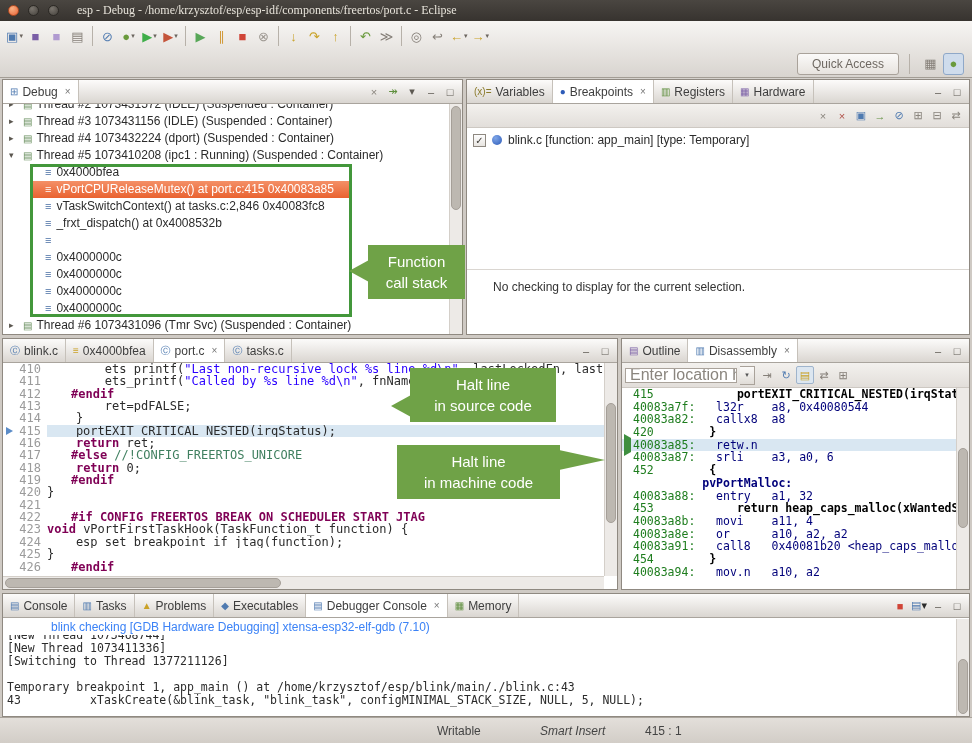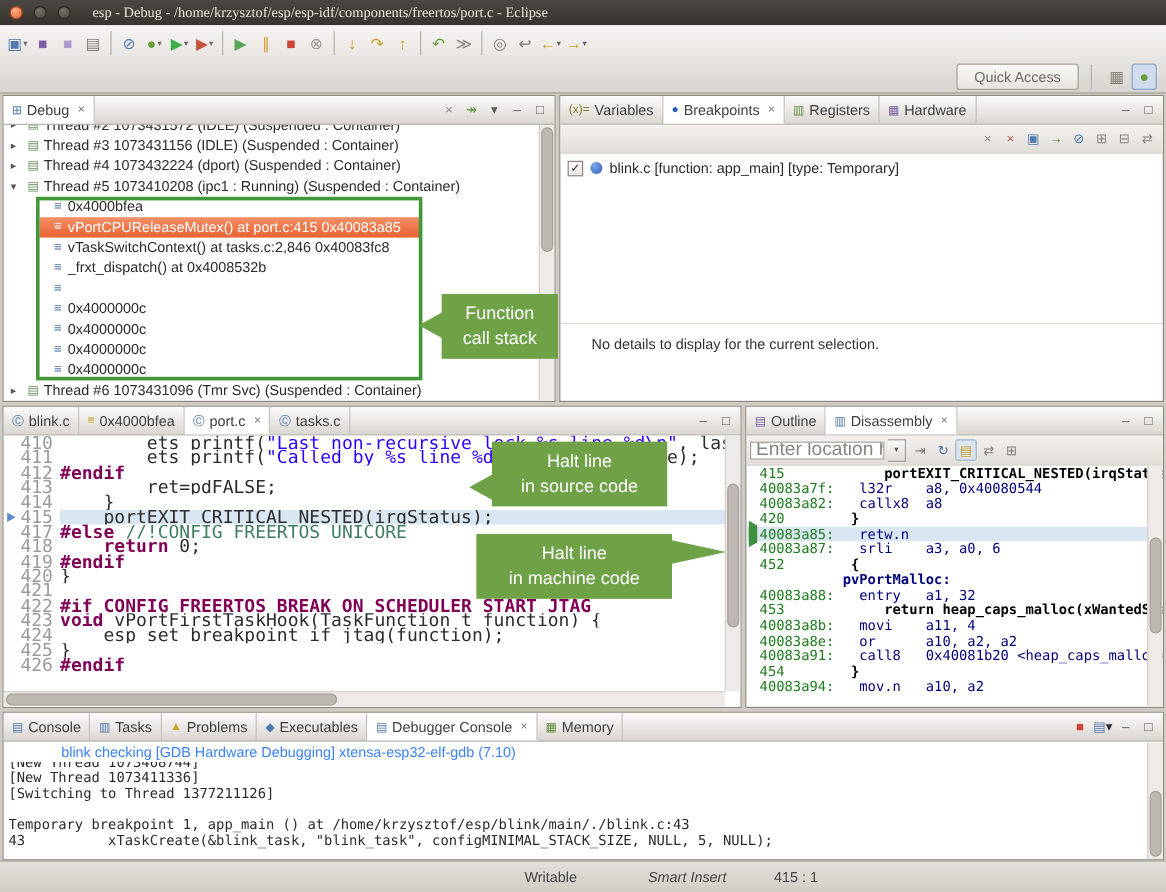--- a/index.html
+++ b/index.html
@@ -71,30 +71,30 @@
   .vthumb { position:absolute; left:1px; right:1px; background:#bdb8b1; border:1px solid #a59f98; border-radius:6px; }
   
   .bp-list { height:142px; border-bottom:1px solid #dad6d1; padding-top:3px; }
   .bp-row { height:18px; display:flex; align-items:center; gap:6px; padding-left:6px; }
   .checkbox { width:13px; height:13px; border:1px solid #8e8880; background:linear-gradient(#fdfdfd,#e8e5e1);
     display:flex; align-items:center; justify-content:center; font-size:10px; color:#3d3a35; }
   .bp-dot { width:10px; height:10px; border-radius:50%; background:radial-gradient(circle at 35% 30%, #7fa6e8, #2d5bb8); }
   .bp-details { flex:1; padding:10px 0 0 26px; color:#333; }
   
   .editor-body { flex:1; position:relative; overflow:hidden; background:#fff;
-    font-family:"DejaVu Sans Mono",monospace; font-size:15px; }
+    font-family:"DejaVu Sans Mono",monospace; font-size:12px; }
   .cline { display:flex; height:12.35px; line-height:12.35px; }
   .cl-annot { flex:0 0 14px; position:relative; }
   .ip-arrow { position:absolute; top:2px; left:3px; width:0; height:0;
     border-left:7px solid #5b8cc8; border-top:4px solid transparent; border-bottom:4px solid transparent; }
   .cl-num { flex:0 0 30px; text-align:right; color:#9b9b9b; padding-right:6px; }
   .cl-code { flex:1; white-space:pre; overflow:hidden; }
   .cline.hl .cl-code { background:var(--halt); }
   .c-str { color:#2a00ff; }
-  .c-pp  { color:#7f0055; font-weight:bold; }
+  .c-pp  { color:#7f0055; font-weight:bold;margin-left:24px; }
   .c-kw  { color:#7f0055; font-weight:bold; }
   .c-com { color:#3f7f5f; }
   .hscroll { position:absolute; left:0; right:13px; bottom:0; height:13px; background:#edeae7; border-top:1px solid #d4cfc9; }
   .hthumb { position:absolute; top:1px; bottom:1px; left:2px; width:46%; background:#bdb8b1; border:1px solid #a59f98; border-radius:6px; }
   
   .loc-bar { height:25px; flex:0 0 25px; display:flex; align-items:center; gap:3px; padding:2px 3px;
     background:linear-gradient(#f3f1ee,#e2deda); border-bottom:1px solid #cdc8c2; }
   .loc-input { flex:0 0 112px; height:15px; border:1px solid #a9a29a; background:#fff; color:#8a857e;
     font-size:16px; display:flex; align-items:center; padding:0 4px; white-space:nowrap; overflow:hidden; }
   .loc-dd { width:15px; height:19px; border:1px solid #a9a29a; border-left:none;
@@ -391,21 +391,21 @@
             <span class="glyph" style="color: rgb(138, 133, 126);">⇄</span>
           </span>
         </div>
       <div class="bp-list">
         <div class="bp-row">
           <span class="checkbox">✓</span>
           <span class="bp-dot"></span>
           <span>blink.c [function: app_main] [type: Temporary]</span>
         </div>
       </div>
-      <div class="bp-details">No details to display for the current selection.</div>
+      <div class="bp-details">No checking to display for the current selection.</div>
     </div>
   </div>
 
   <div class="row-mid">
     <div class="panel" id="editor-panel">
       <div class="tabbar">
         <span id="editor-tabs" style="display:flex;">
             <div class="tab">
               <span class="ticon" style="color: rgb(79, 122, 176);">Ⓒ</span>
               <span class="tlabel">blink.c</span>
@@ -455,20 +455,25 @@
               <span class="cl-annot"></span>
               <span class="cl-num">414</span>
               <span class="cl-code"><span>    }</span></span>
             </div>
             <div class="cline hl">
               <span class="cl-annot">
                 <span class="ip-arrow"></span>
               </span>
               <span class="cl-num">415</span>
               <span class="cl-code"><span>    portEXIT_CRITICAL_NESTED(irqStatus);</span></span>
+            </div>
+            <div class="cline">
+              <span class="cl-annot"></span>
+              <span class="cl-num">416</span>
+              <span class="cl-code"><span>    </span><span class="c-kw">return</span><span> ret;</span></span>
             </div>
             <div class="cline">
               <span class="cl-annot"></span>
               <span class="cl-num">417</span>
               <span class="cl-code"><span class="c-pp">#else </span><span class="c-com">//!CONFIG_FREERTOS_UNICORE</span></span>
             </div>
             <div class="cline">
               <span class="cl-annot"></span>
               <span class="cl-num">418</span>
               <span class="cl-code"><span>    </span><span class="c-kw">return</span><span> 0;</span></span>

